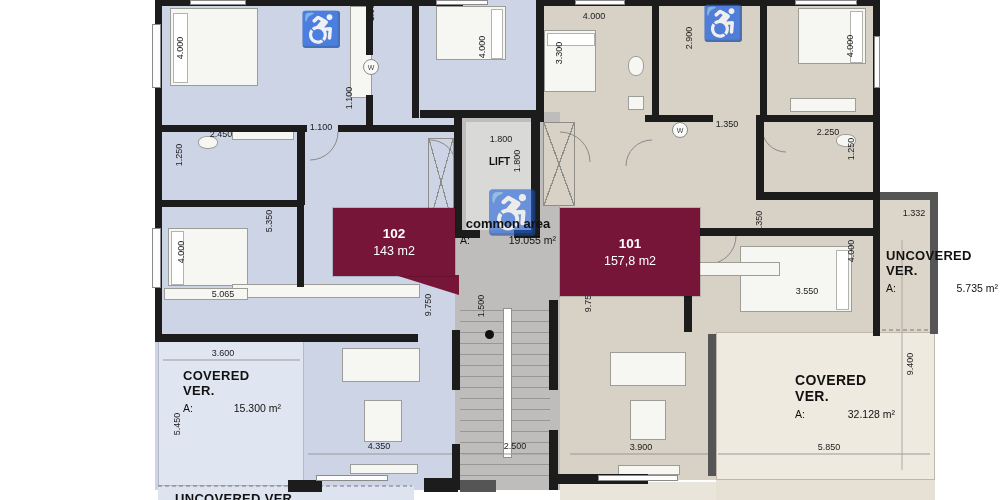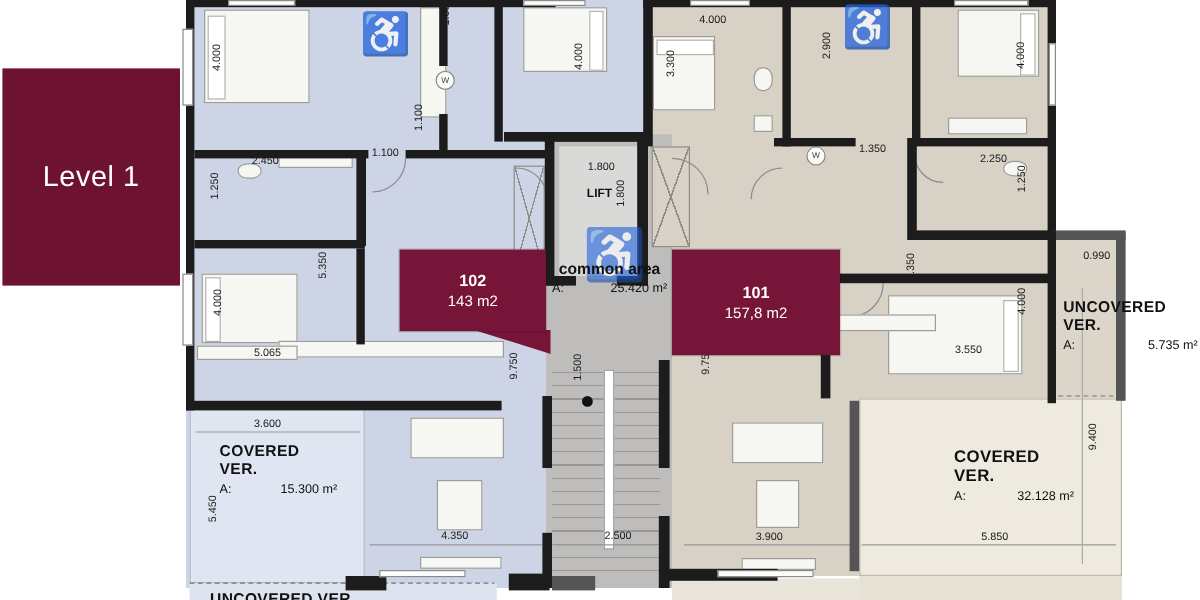--- a/index.html
+++ b/index.html
@@ -54,23 +54,20 @@
     background:var(--badge_maroon,#6d1230);color:#fff;display:flex;align-items:center;justify-content:center;
     font-size:24px;letter-spacing:.5px;}
   .wheelchair{position:absolute;color:#8f958f;opacity:.75;line-height:1;}
   svg.overlay{position:absolute;left:0;top:0;pointer-events:none;}
 </style>
 </head>
 <body>
 
 <div id="canvas">
 
-  <div id="level-badge">
-    <span>Level 1</span>
-  </div>
 
   <div class="fill" style="left:155px;top:0;width:385px;height:130px;background:var(--blue_fill);"></div>
   <div class="fill" style="left:155px;top:130px;width:303px;height:360px;background:var(--blue_fill);"></div>
   <div class="fill" style="left:540px;top:0;width:340px;height:480px;background:var(--beige_fill);"></div>
   <div class="fill" style="left:455px;top:112px;width:105px;height:378px;background:var(--gray_fill);"></div>
   <div class="fill" style="left:466px;top:122px;width:66px;height:108px;background:var(--gray_light);"></div>
   <div class="fill" style="left:158px;top:340px;width:146px;height:146px;background:var(--blue_light);border:1px solid #b3b9c7;box-sizing:border-box;"></div>
   <div class="fill" style="left:158px;top:486px;width:256px;height:14px;background:#dde3ef;"></div>
   <div class="fill" style="left:716px;top:332px;width:219px;height:148px;background:var(--beige_light);border:1px solid #bdb8aa;box-sizing:border-box;"></div>
   <div class="fill" style="left:716px;top:480px;width:219px;height:20px;background:#e6e1d4;"></div>
@@ -225,41 +222,41 @@
       <span class="dim v" style="left: 851px; top: 149px;">1.250</span>
       <span class="dim v" style="left: 850px; top: 46px;">4.000</span>
       <span class="dim v" style="left: 759px; top: 222px;">5.350</span>
       <span class="dim v" style="left: 588px; top: 301px;">9.750</span>
       <span class="dim" style="left: 658px; top: 290px;">4.700</span>
       <span class="dim" style="left: 807px; top: 291px; text-align: right;">3.550</span>
       <span class="dim v" style="left: 851px; top: 251px;">4.000</span>
       <span class="dim" style="left: 641px; top: 447px;">3.900</span>
       <span class="dim" style="left: 829px; top: 447px;">5.850</span>
       <span class="dim v" style="left: 910px; top: 364px;">9.400</span>
-      <span class="dim" style="left: 914px; top: 213px;">0.990</span>
+      <span class="dim" style="left: 914px; top: 213px;">1.332</span>
     </div>
 
   <span class="liftlabel" style="left:489px;top:156px;">LIFT</span>
 
   <div class="tail" style="left:395px;top:275px;width:64px;height:20px;clip-path:polygon(0 0,100% 0,100% 100%);"></div>
   <div class="tail" style="left:560px;top:275px;width:22px;height:18px;clip-path:polygon(0 0,100% 0,0 100%);"></div>
   <div class="unitbox" style="left:333px;top:208px;width:122px;height:68px;">
     <span class="num">102</span>
     <span class="ar">143 m2</span>
   </div>
   <div class="unitbox" style="left:560px;top:208px;width:140px;height:88px;">
     <span class="num">101</span>
     <span class="ar">157,8 m2</span>
   </div>
 
   <div class="commonlabel" style="left:456px;top:216px;width:104px;">
     <div class="nm">common area</div>
     <div class="row">
       <span>A:</span>
-      <span>25.420 m²</span>
+      <span>19.055 m²</span>
     </div>
   </div>
 
   <div class="verlabel" style="left:183px;top:368px;width:98px;">
     <div class="nm">COVERED VER.</div>
     <div class="row">
       <span>A:</span>
       <span>15.300 m²</span>
     </div>
   </div>

